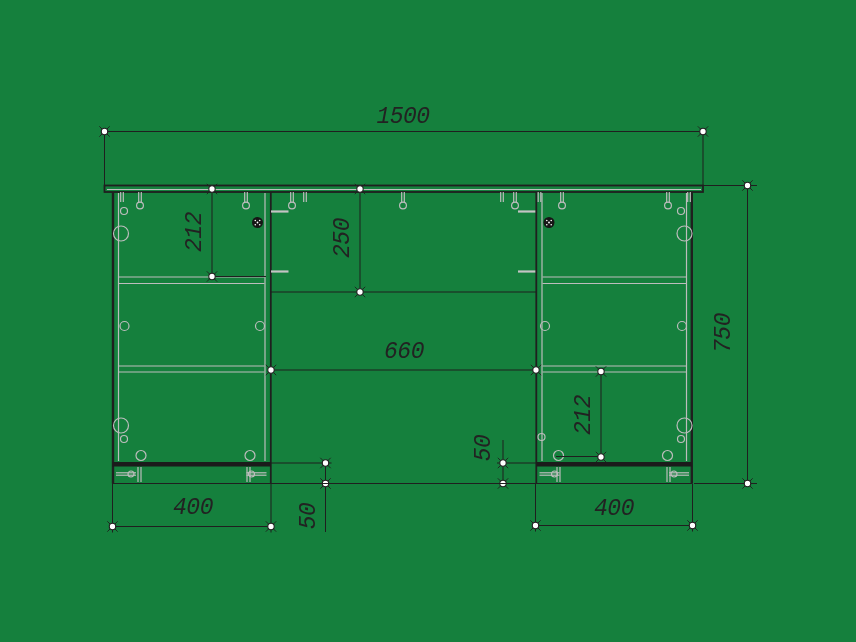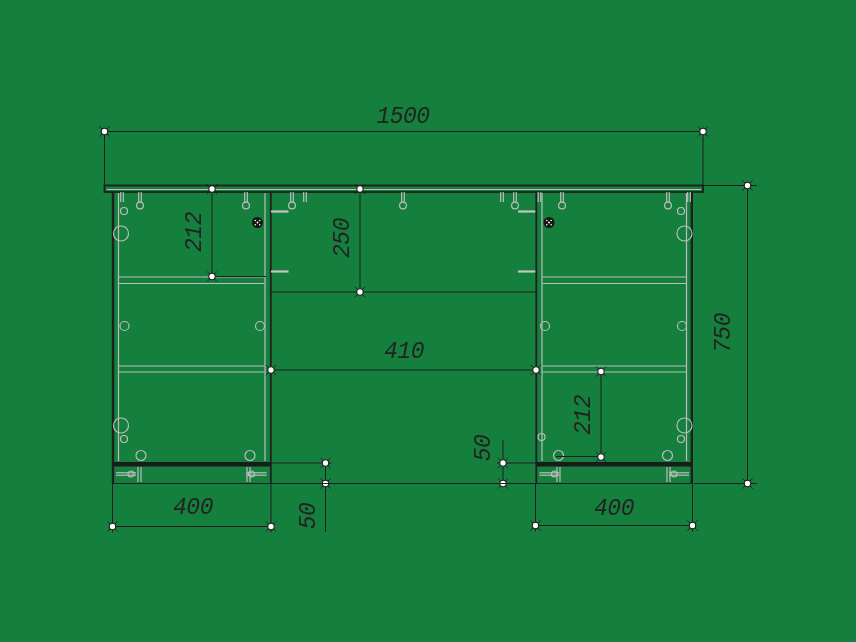--- a/index.html
+++ b/index.html
@@ -249,20 +249,20 @@
 
   <g>
     <line class="thin" x1="271" y1="483.5" x2="536" y2="483.5"></line>
   </g>
 </svg>
 
 <div class="dim" style="left:343px;top:103px;">1500</div>
 <div class="dim v" style="left:664px;top:319px;">750</div>
 <div class="dim v" style="left:135px;top:218px;">212</div>
 <div class="dim v" style="left:283px;top:224px;">250</div>
-<div class="dim" style="left:344px;top:338px;">410</div>
+<div class="dim" style="left:344px;top:338px;">660</div>
 <div class="dim v" style="left:524px;top:401px;">212</div>
 <div class="dim" style="left:133px;top:494px;">400</div>
 <div class="dim" style="left:554px;top:495px;">400</div>
 <div class="dim v" style="left:249px;top:502px;">50</div>
 <div class="dim v" style="left:424px;top:434px;">50</div>
 
 </div>
 
 </body></html>

